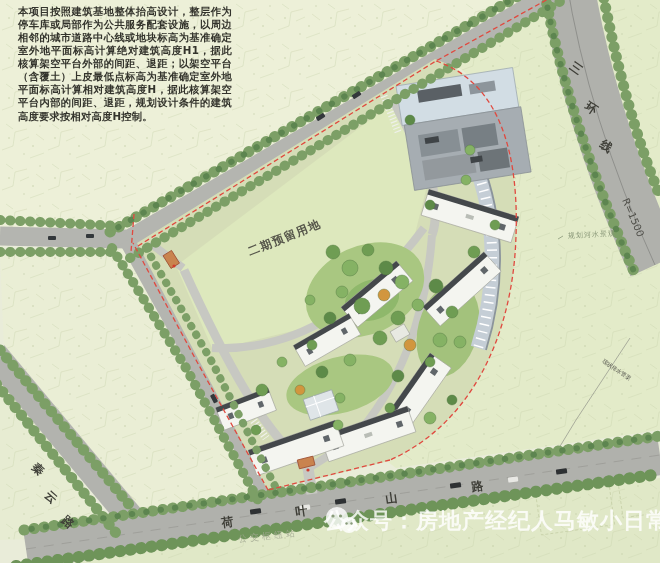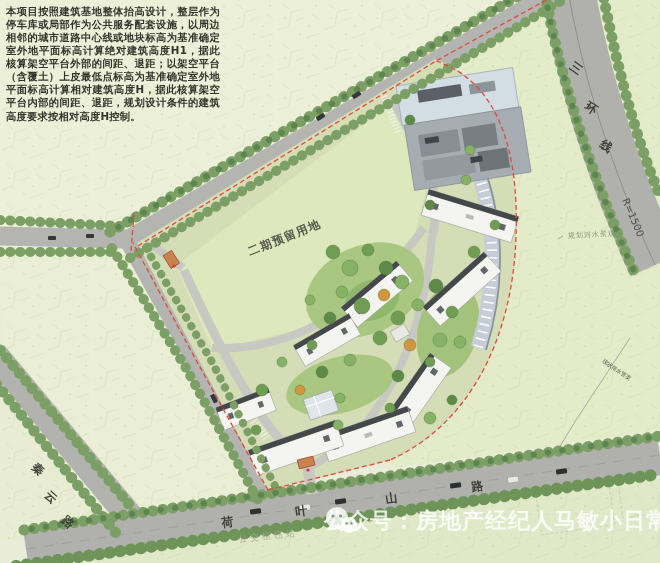--- a/index.html
+++ b/index.html
@@ -1,19 +1,19 @@
 <!DOCTYPE html>
 <html><head>
 <meta charset="utf-8">
 <style>
   html,body{margin:0;padding:0;background:#e9ecda;}
   .stage{position:relative;width:660px;height:563px;overflow:hidden;
          font-family:"DejaVu Sans","Liberation Sans",sans-serif;}
   .stage svg{position:absolute;left:0;top:0;}
-  .note{position:absolute;left:6px;top:5px;width:214px;
+  .note{position:absolute;left:18px;top:5px;width:214px;
         font-size:10.3px;line-height:1.27;font-weight:600;color:#33332c;
         text-align:justify;letter-spacing:.2px;z-index:5;}
   .watermark{position:absolute;left:324px;top:506px;display:flex;align-items:center;gap:7px;
              z-index:9;pointer-events:none;}
   .watermark .wm-text{font-size:22px;font-weight:700;letter-spacing:1px;
              color:rgba(255,255,255,.82);white-space:nowrap;}
   .bus-label{position:absolute;left:238px;top:530px;font-size:9px;letter-spacing:3px;
              color:#a2a892;opacity:.85;transform:rotate(-6deg);z-index:6;}
   text{font-family:"DejaVu Sans","Liberation Sans",sans-serif;}
   .roadchar{font-size:12px;font-weight:700;fill:#3f3f38;}

